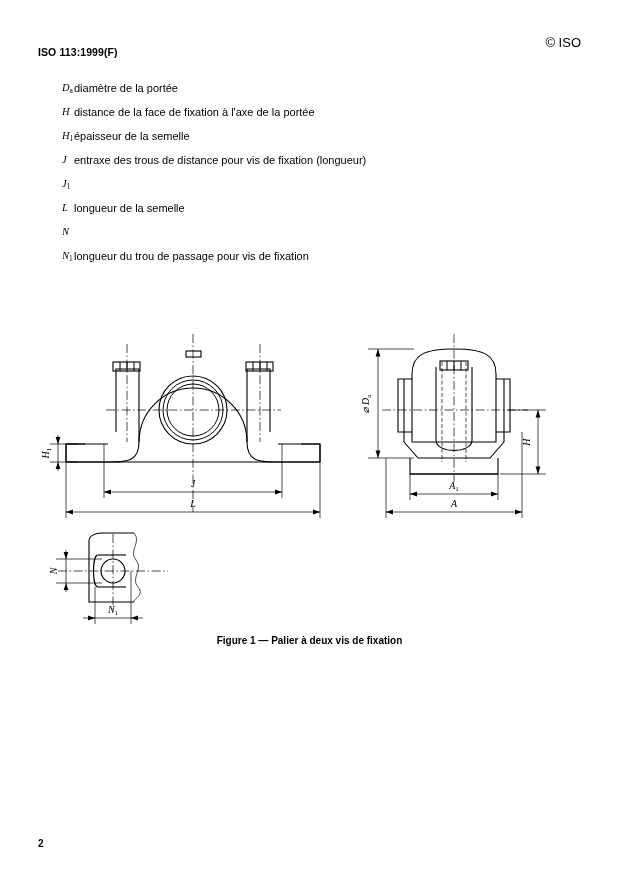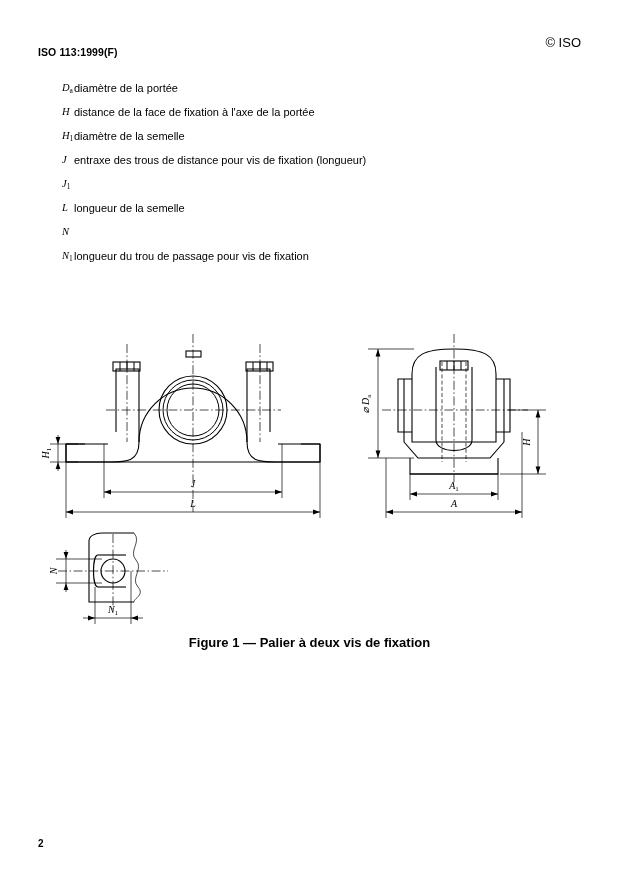--- a/index.html
+++ b/index.html
@@ -93,21 +93,21 @@
   }
   .figure svg {
     display: block;
   }
   .figcaption {
     position: absolute;
     top: 635px;
     left: 0;
     width: 619px;
     text-align: center;
-    font-size: 13px;
+    font-size: 10px;
     font-weight: bold;
   }
 
   
   .footer-page {
     position: absolute;
     left: 38px;
     top: 838px;
     font-size: 10px;
     font-weight: bold;
@@ -145,21 +145,21 @@
       <div class="deftext">diamètre de la portée</div>
     </div>
 
     <div class="defrow">
       <div class="defsym"><span>H</span><sub></sub></div>
       <div class="deftext">distance de la face de fixation à l'axe de la portée</div>
     </div>
 
     <div class="defrow">
       <div class="defsym"><span>H</span><sub>1</sub></div>
-      <div class="deftext">diamètre de la semelle</div>
+      <div class="deftext">épaisseur de la semelle</div>
     </div>
 
     <div class="defrow">
       <div class="defsym"><span>J</span><sub></sub></div>
       <div class="deftext">entraxe des trous de distance pour vis de fixation (longueur)</div>
     </div>
 
     <div class="defrow">
       <div class="defsym"><span>J</span><sub>1</sub></div>
     </div>

